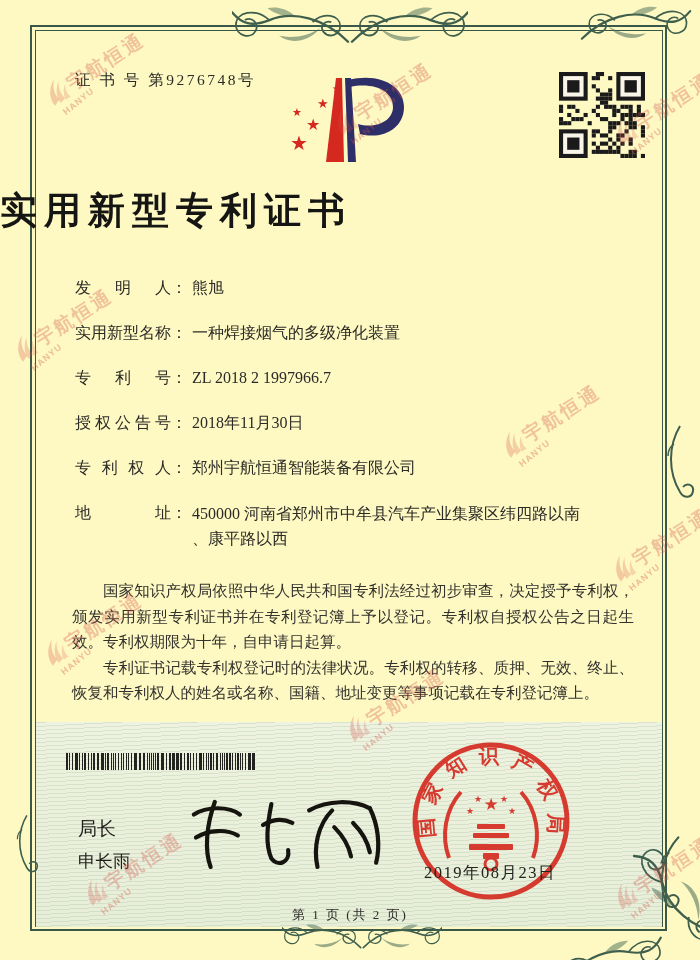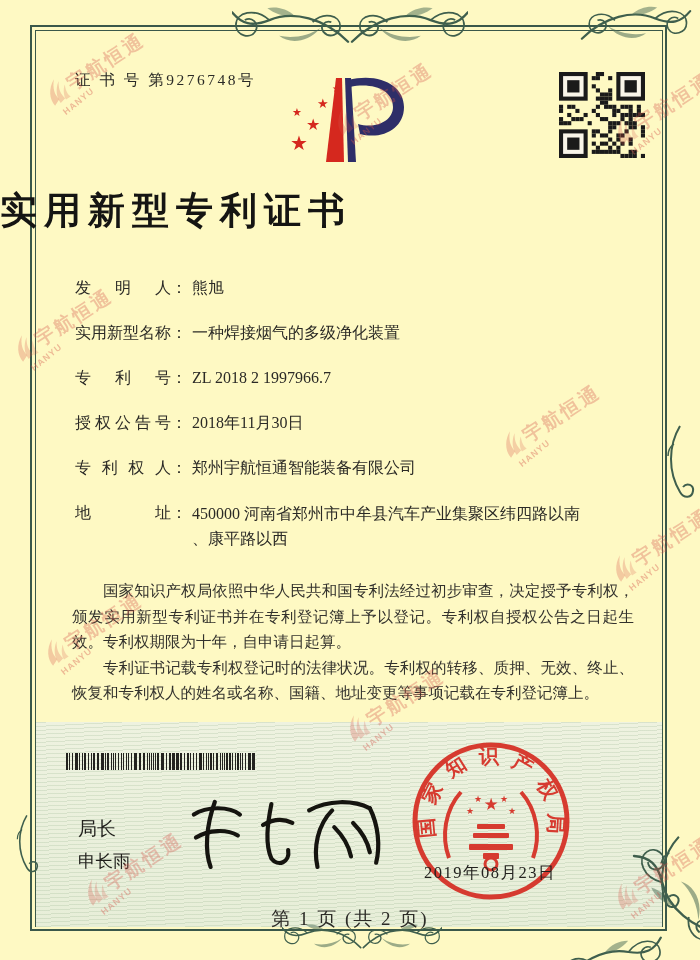--- a/index.html
+++ b/index.html
@@ -27,21 +27,21 @@
   .band{position:absolute;left:36px;top:722px;width:626px;height:205px;z-index:1;
         background:
           repeating-linear-gradient(177deg, rgba(110,150,105,.17) 0 1px, rgba(0,0,0,0) 1px 4px),
           linear-gradient(#eef2e0,#e7eed8);}
   .barcode{position:absolute;left:66px;top:753px;z-index:2;}
   .signer-title{position:absolute;left:78px;top:816px;font-size:19px;color:#1f1e1b;z-index:2;}
   .signer-name{position:absolute;left:78px;top:849px;font-size:17.5px;color:#1f1e1b;z-index:2;}
   .signature{position:absolute;left:175px;top:783px;z-index:2;}
   .seal{position:absolute;left:410px;top:740px;z-index:3;}
   .seal-date{position:absolute;left:424px;top:862px;font-size:16.5px;letter-spacing:1.5px;color:#23221f;z-index:4;}
-  .footer{position:absolute;left:0;right:0;top:906px;text-align:center;font-size:19px;
+  .footer{position:absolute;left:0;right:0;top:906px;text-align:center;font-size:13px;
           letter-spacing:2px;color:#2c2b27;z-index:2;}
   .orn{position:absolute;z-index:2;}
   #wm-layer{position:absolute;inset:0;z-index:5;pointer-events:none;}
   .wm{position:absolute;display:flex;align-items:flex-end;gap:3px;transform:rotate(-33deg);opacity:.55;}
   .wm-cn{font-size:19px;letter-spacing:3px;font-weight:700;color:rgba(211,84,74,.6);white-space:nowrap;}
   .wm-latin{position:absolute;left:6px;bottom:-10px;font-size:9px;font-weight:700;letter-spacing:1px;
             color:rgba(211,84,74,.7);font-family:"Liberation Sans",sans-serif;transform:rotate(-6deg);}
   .wm-flame{flex:0 0 auto;}
 </style>
 </head>

